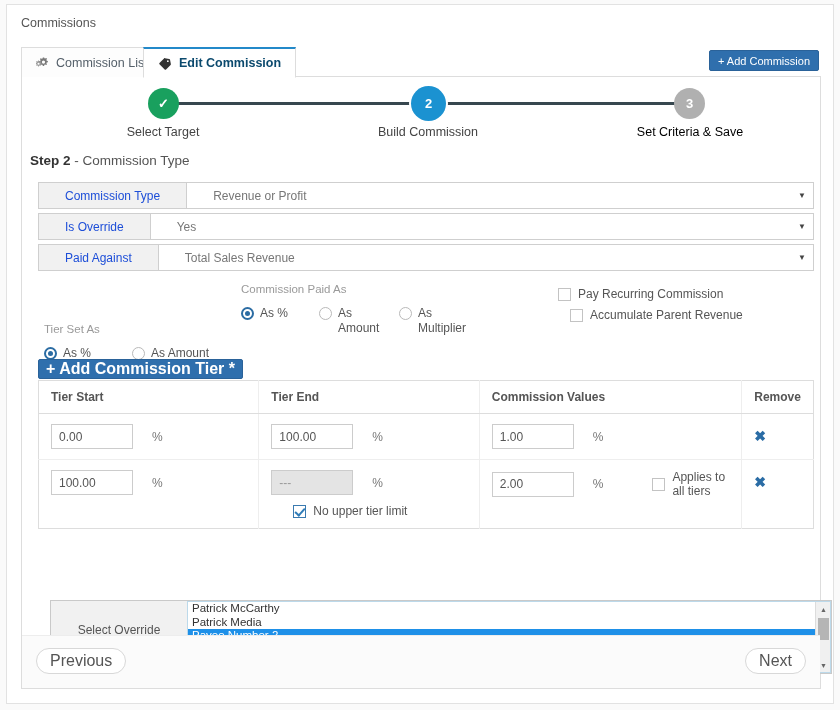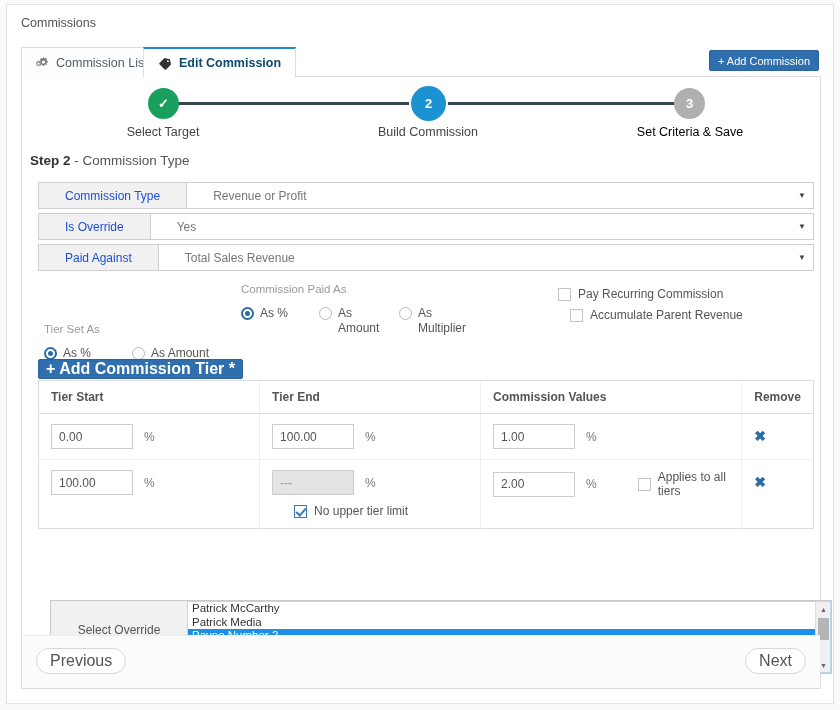--- a/index.html
+++ b/index.html
@@ -304,21 +304,21 @@
     border-right: 1px solid #eeeeee;
   }
   .tier-table tr:last-child td { border-bottom: none; }
   .tier-table th:last-child,
   .tier-table td:last-child { border-right: none; }
   .col-start { width: 232px; }
   .col-end   { width: 232px; }
   .col-vals  { width: 265px; }
   .col-rem   { width: 47px; }
 
-  .cellrow { display: flex; align-items: center; gap: 11px; }
+  .cellrow { display: flex; align-items: center; gap: 19px; }
   .tinput {
     width: 82px; height: 25px;
     border: 1px solid #cccccc;
     background: #ffffff;
     font-size: 12px;
     color: #555;
     padding: 0 7px;
     font-family: "Liberation Sans", sans-serif;
   }
   .tinput[disabled] { background: #e4e4e4; color: #999; }

